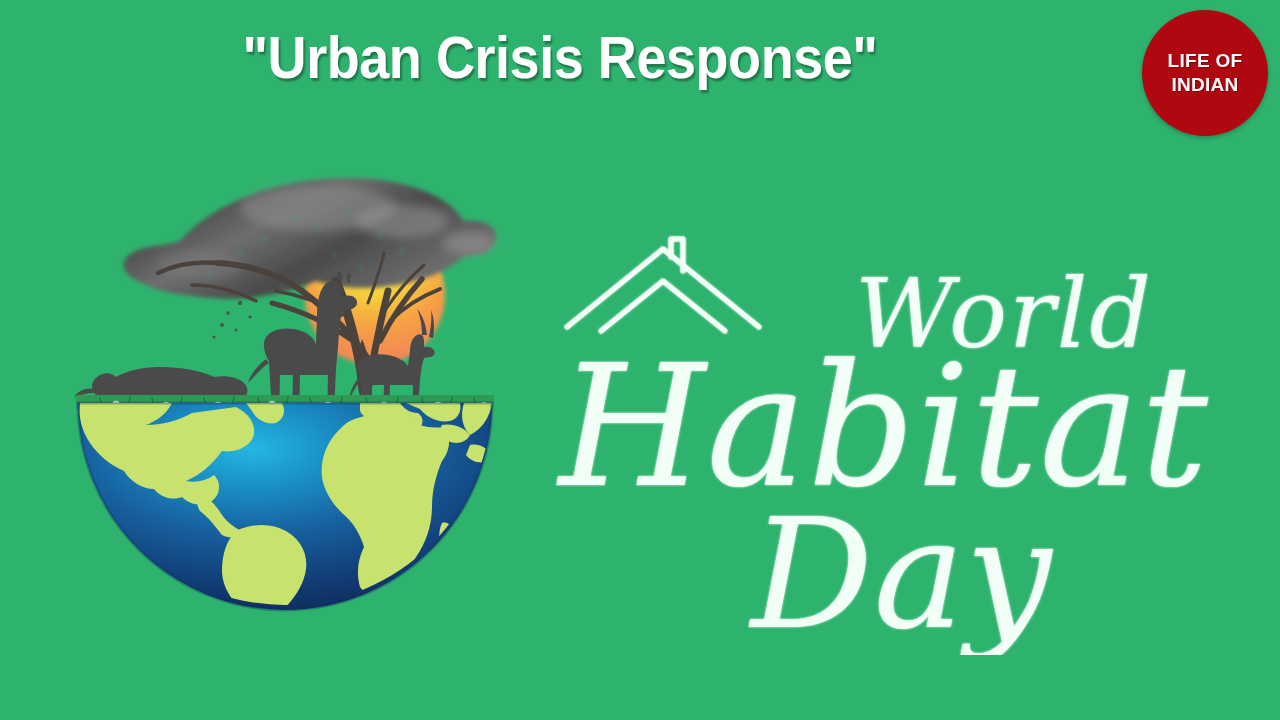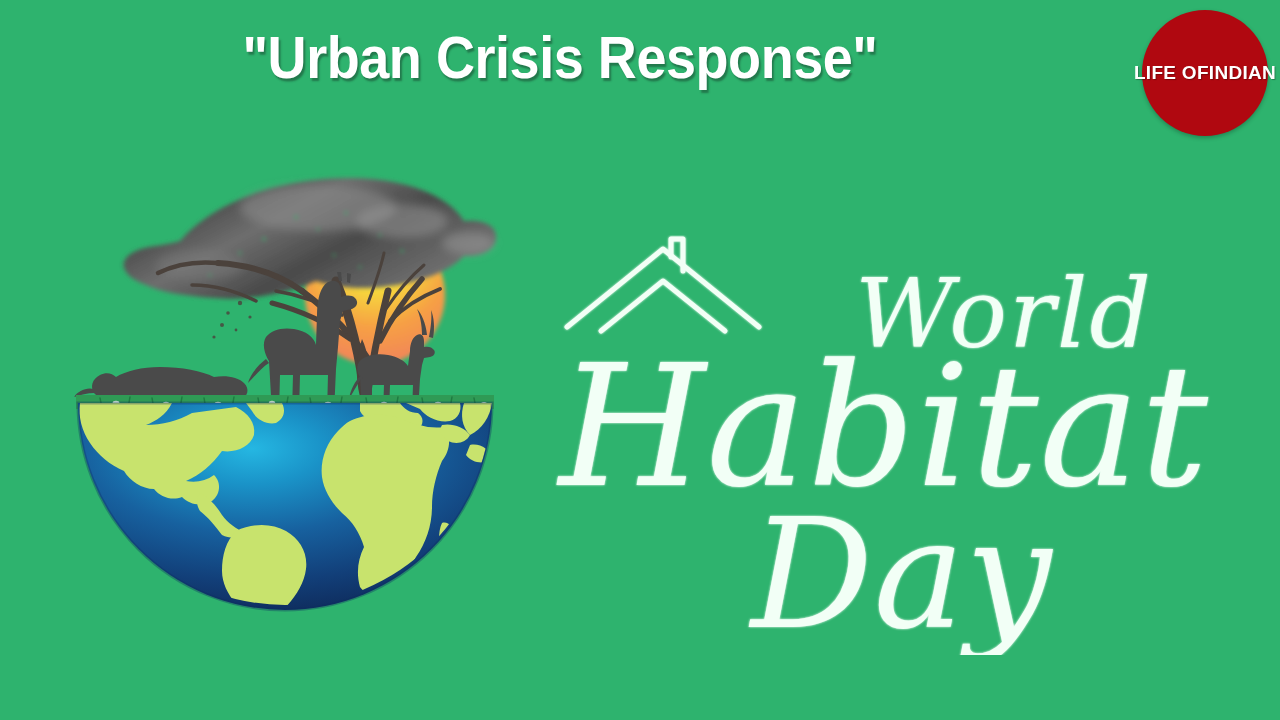--- a/index.html
+++ b/index.html
@@ -37,21 +37,21 @@
   }
 
   
   #badge {
     position:absolute;
     right:12px; top:10px;
     width:126px; height:126px;
     border-radius:50%;
     background:#b00810;
     display:flex;
-    flex-direction:row;
+    flex-direction:column;
     align-items:center;
     justify-content:center;
     box-shadow:0 2px 4px rgba(0,0,0,0.25);
   }
   #badge span {
     color:#ffffff;
     font-weight:700;
     font-size:19px;
     line-height:1.25;
     letter-spacing:0.3px;

